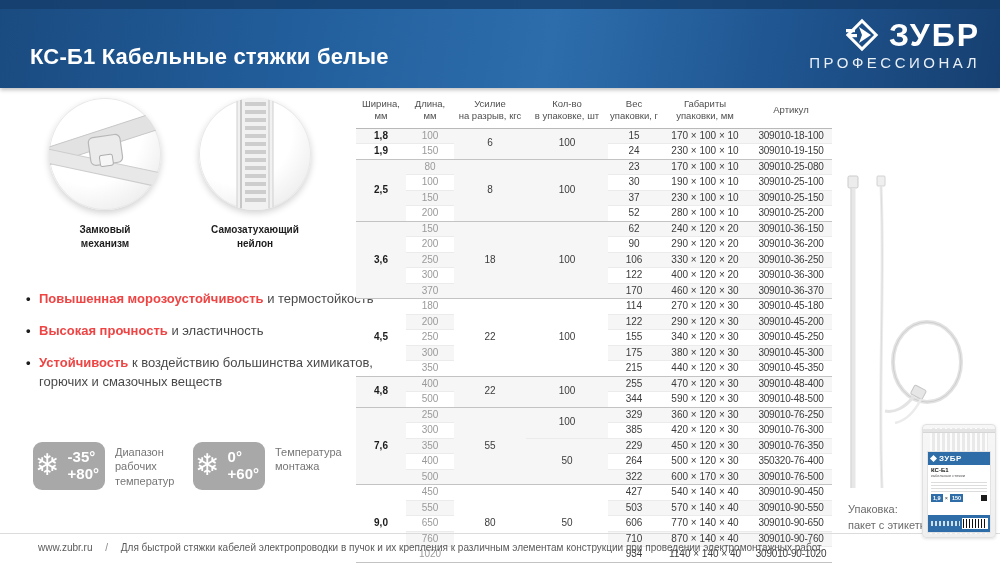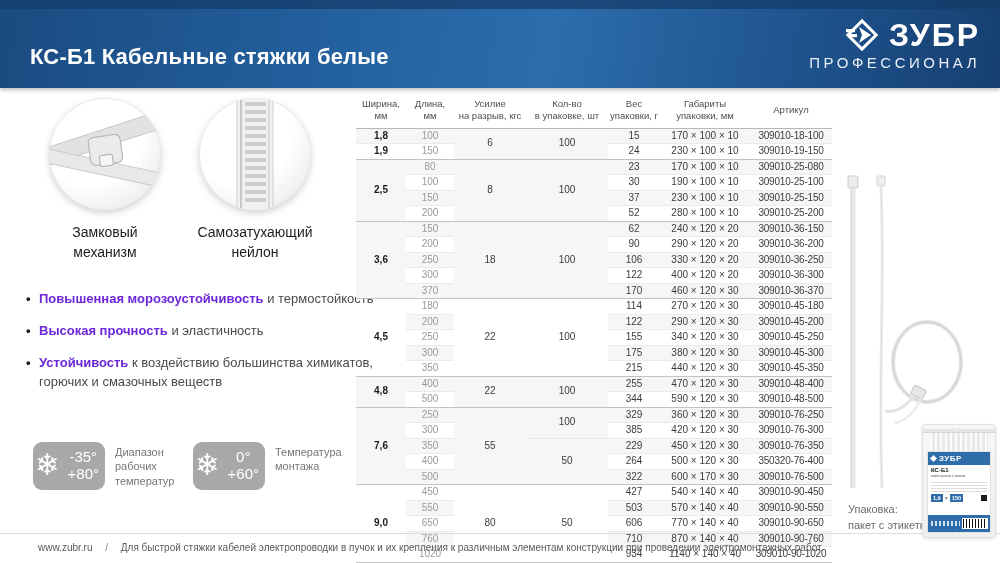--- a/index.html
+++ b/index.html
@@ -18,33 +18,33 @@
   .logo-text { font-size:32px; font-weight:bold; letter-spacing:2px; line-height:1; }
   .logo-sub { display:block; font-size:15px; letter-spacing:3.5px; color:#e9eff6; }
 
   
   .circles { position:absolute; left:35px; top:98px; display:flex; gap:10px; }
   .circle-block { width:140px; text-align:center; }
   .circle { width:112px; height:112px; margin:0 auto; border-radius:50%;
             background:radial-gradient(circle at 35% 30%, #ffffff 50%, #ededed 82%, #dcdcdc 100%);
             box-shadow:0 3px 7px rgba(0,0,0,.18), inset 0 0 0 1px #e8e8e8; overflow:hidden; }
   .circle svg { width:112px; height:112px; display:block; }
-  .circle-label { margin-top:13px; font-size:14px; font-weight:normal; color:#1d1d1d; line-height:1.4; white-space:pre-line; }
+  .circle-label { margin-top:13px; font-size:10px; font-weight:bold; color:#1d1d1d; line-height:1.4; white-space:pre-line; }
 
   .bullets { position:absolute; left:26px; top:290px; width:348px; list-style:none; }
   .bullets li { position:relative; padding-left:13px; font-size:13px; color:#4a4a4a; line-height:1.4; margin-bottom:14px; }
   .bullets li::before { content:"•"; position:absolute; left:0; top:0; color:#1d1d1d; font-weight:bold; }
-  .bullets b { color:#6d28d9; }
+  .bullets b { color:#ef4444; }
 
   .badges { position:absolute; left:33px; top:442px; display:flex; }
   .badge-item { display:flex; width:160px; align-items:flex-start; }
   .badge { position:relative; width:72px; height:48px; border-radius:9px; background:#a8a8a8; flex:0 0 auto; overflow:hidden; }
   .snow { position:absolute; left:2px; top:8px; font-size:30px; color:#fff; line-height:1;
           font-family:"DejaVu Sans",sans-serif; }
-  .temps { position:absolute; right:6px; top:7px; text-align:center; color:#fff; font-weight:normal; font-size:15px; line-height:1.1; }
+  .temps { position:absolute; right:6px; top:7px; text-align:left; color:#fff; font-weight:bold; font-size:15px; line-height:1.1; }
   .temps span { display:block; }
   .badge-label { margin-left:10px; font-size:11px; color:#767676; line-height:1.3; white-space:pre-line; padding-top:3px; }
 
   
   .tbl-wrap { position:absolute; left:356px; top:94px; }
   table { border-collapse:collapse; table-layout:fixed; width:476px; font-size:10px; color:#3c3c3c;
           border-bottom:1px solid #c3c3c3; }
   col.c0{width:50px} col.c1{width:48px} col.c2{width:72px} col.c3{width:82px}
   col.c4{width:52px} col.c5{width:90px} col.c6{width:82px}
   th { font-weight:normal; color:#4f4f4f; font-size:9.5px; line-height:1.3; padding:4px 1px 5px;

